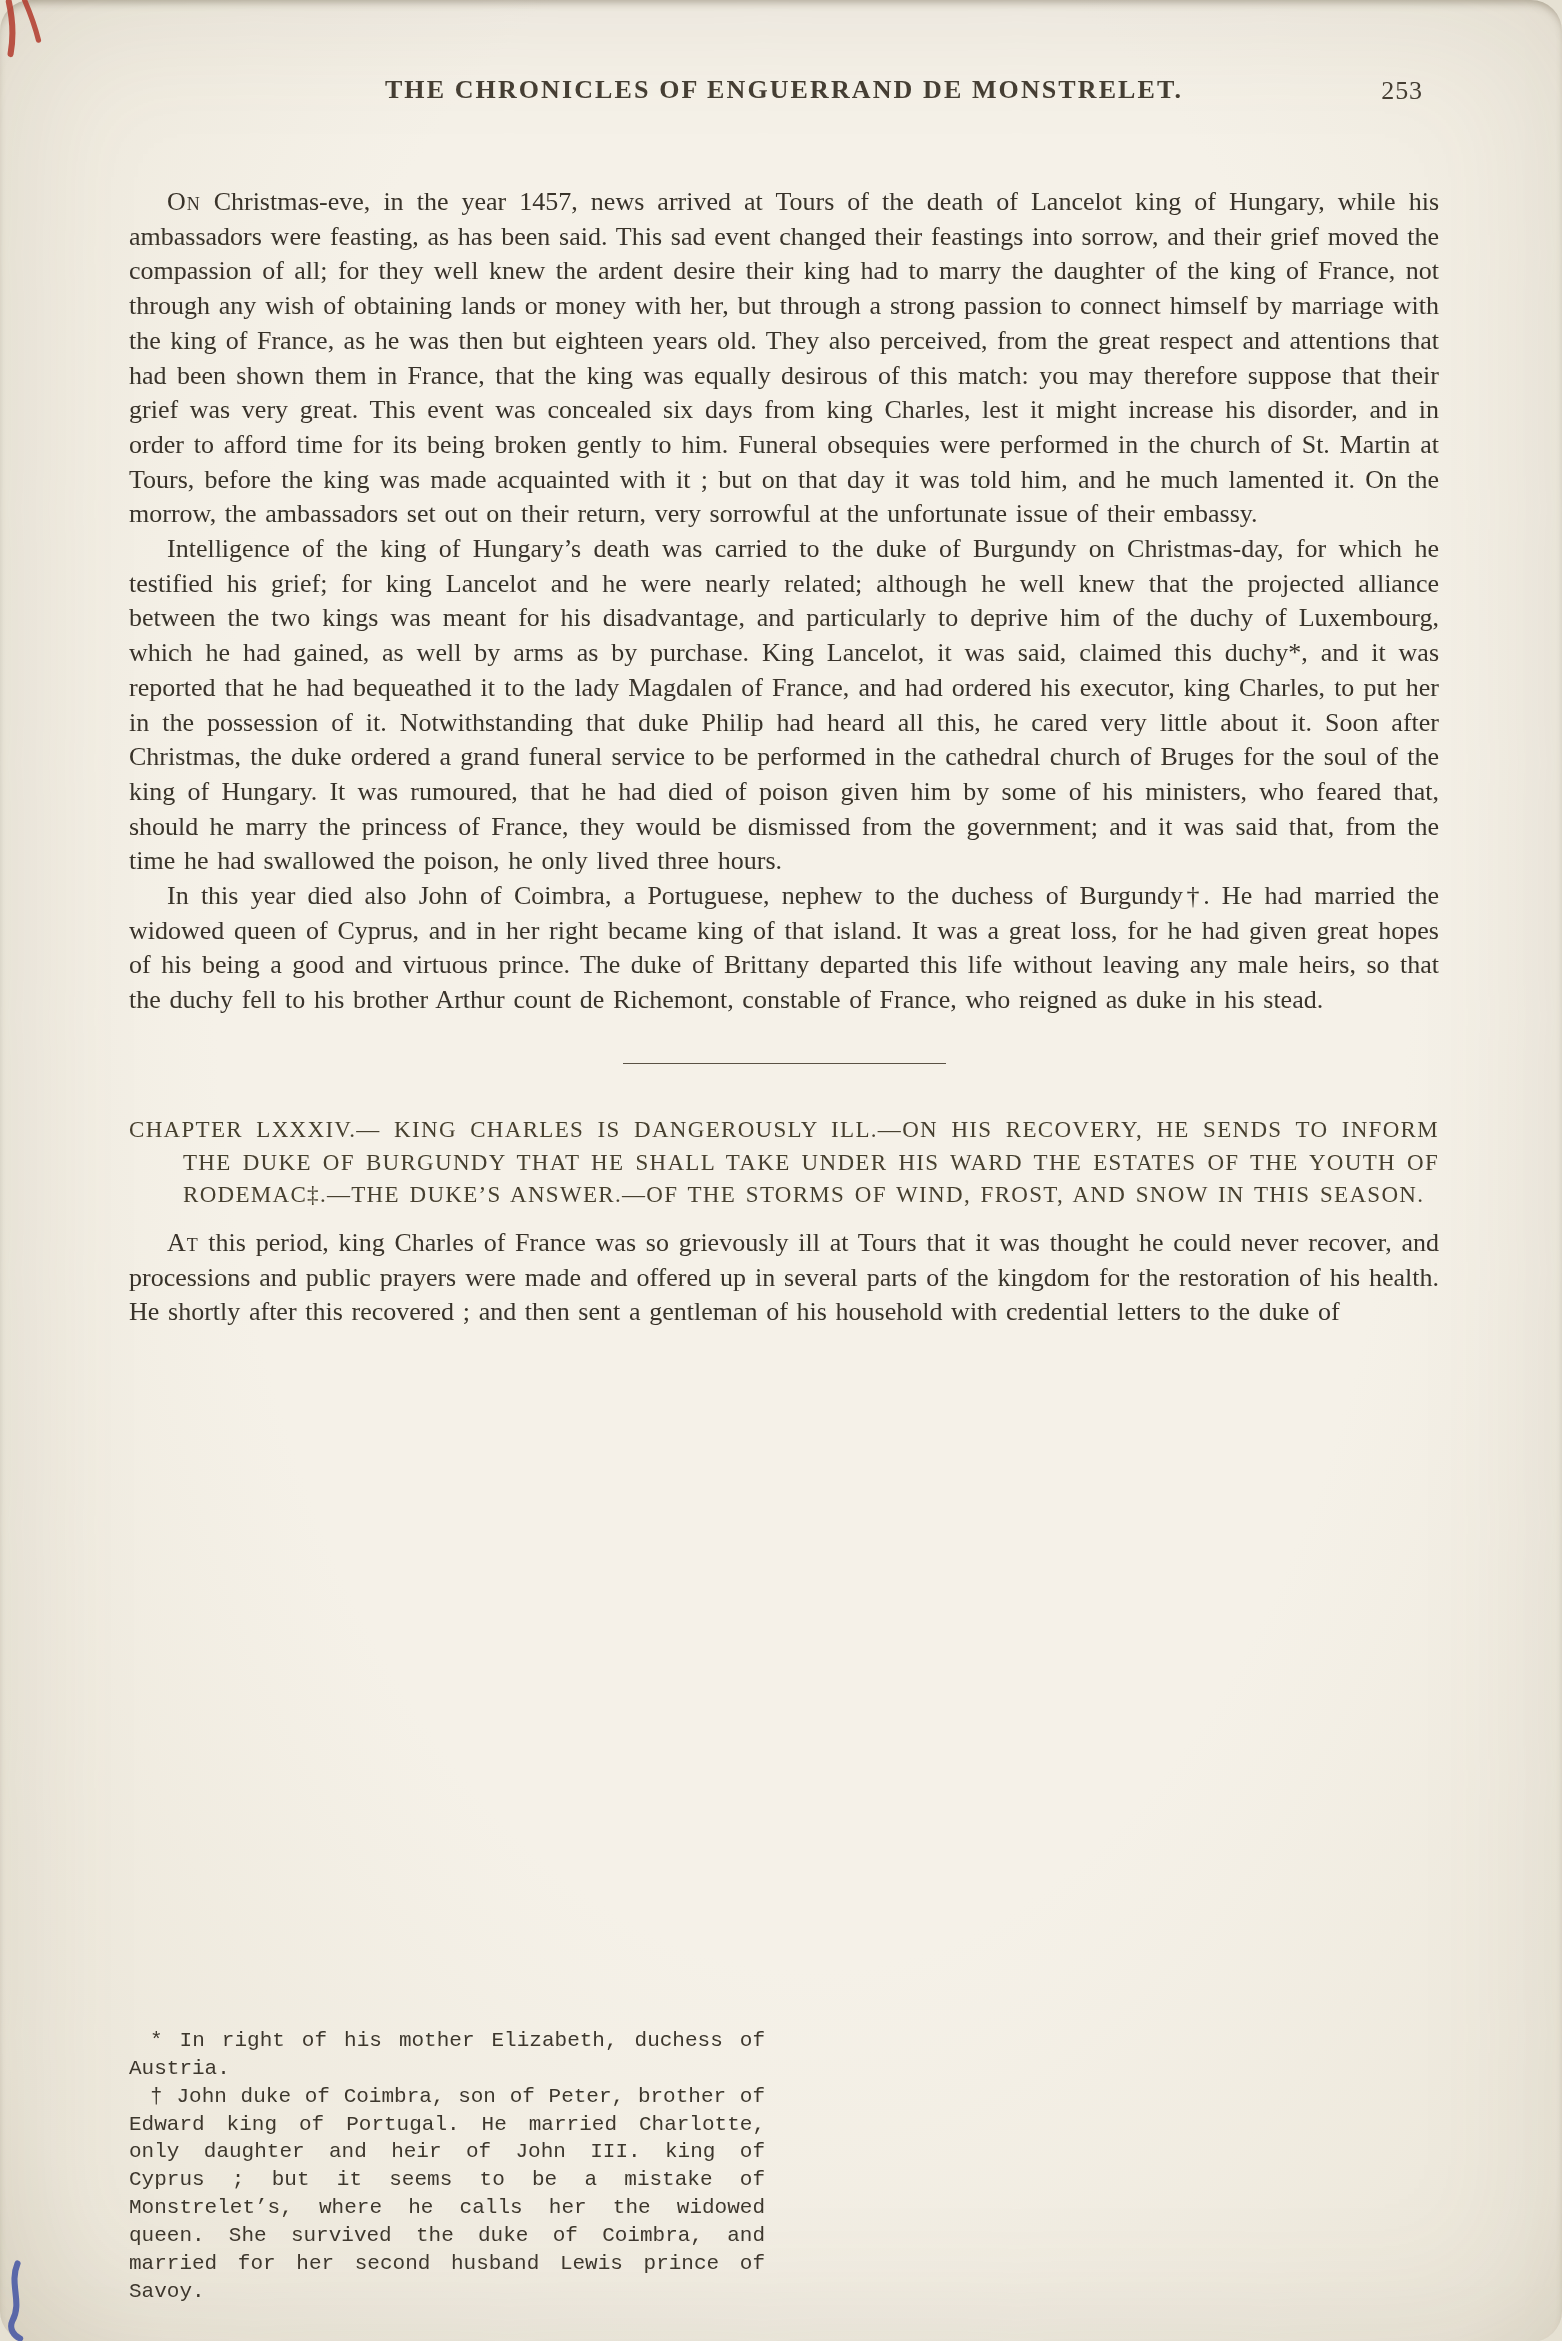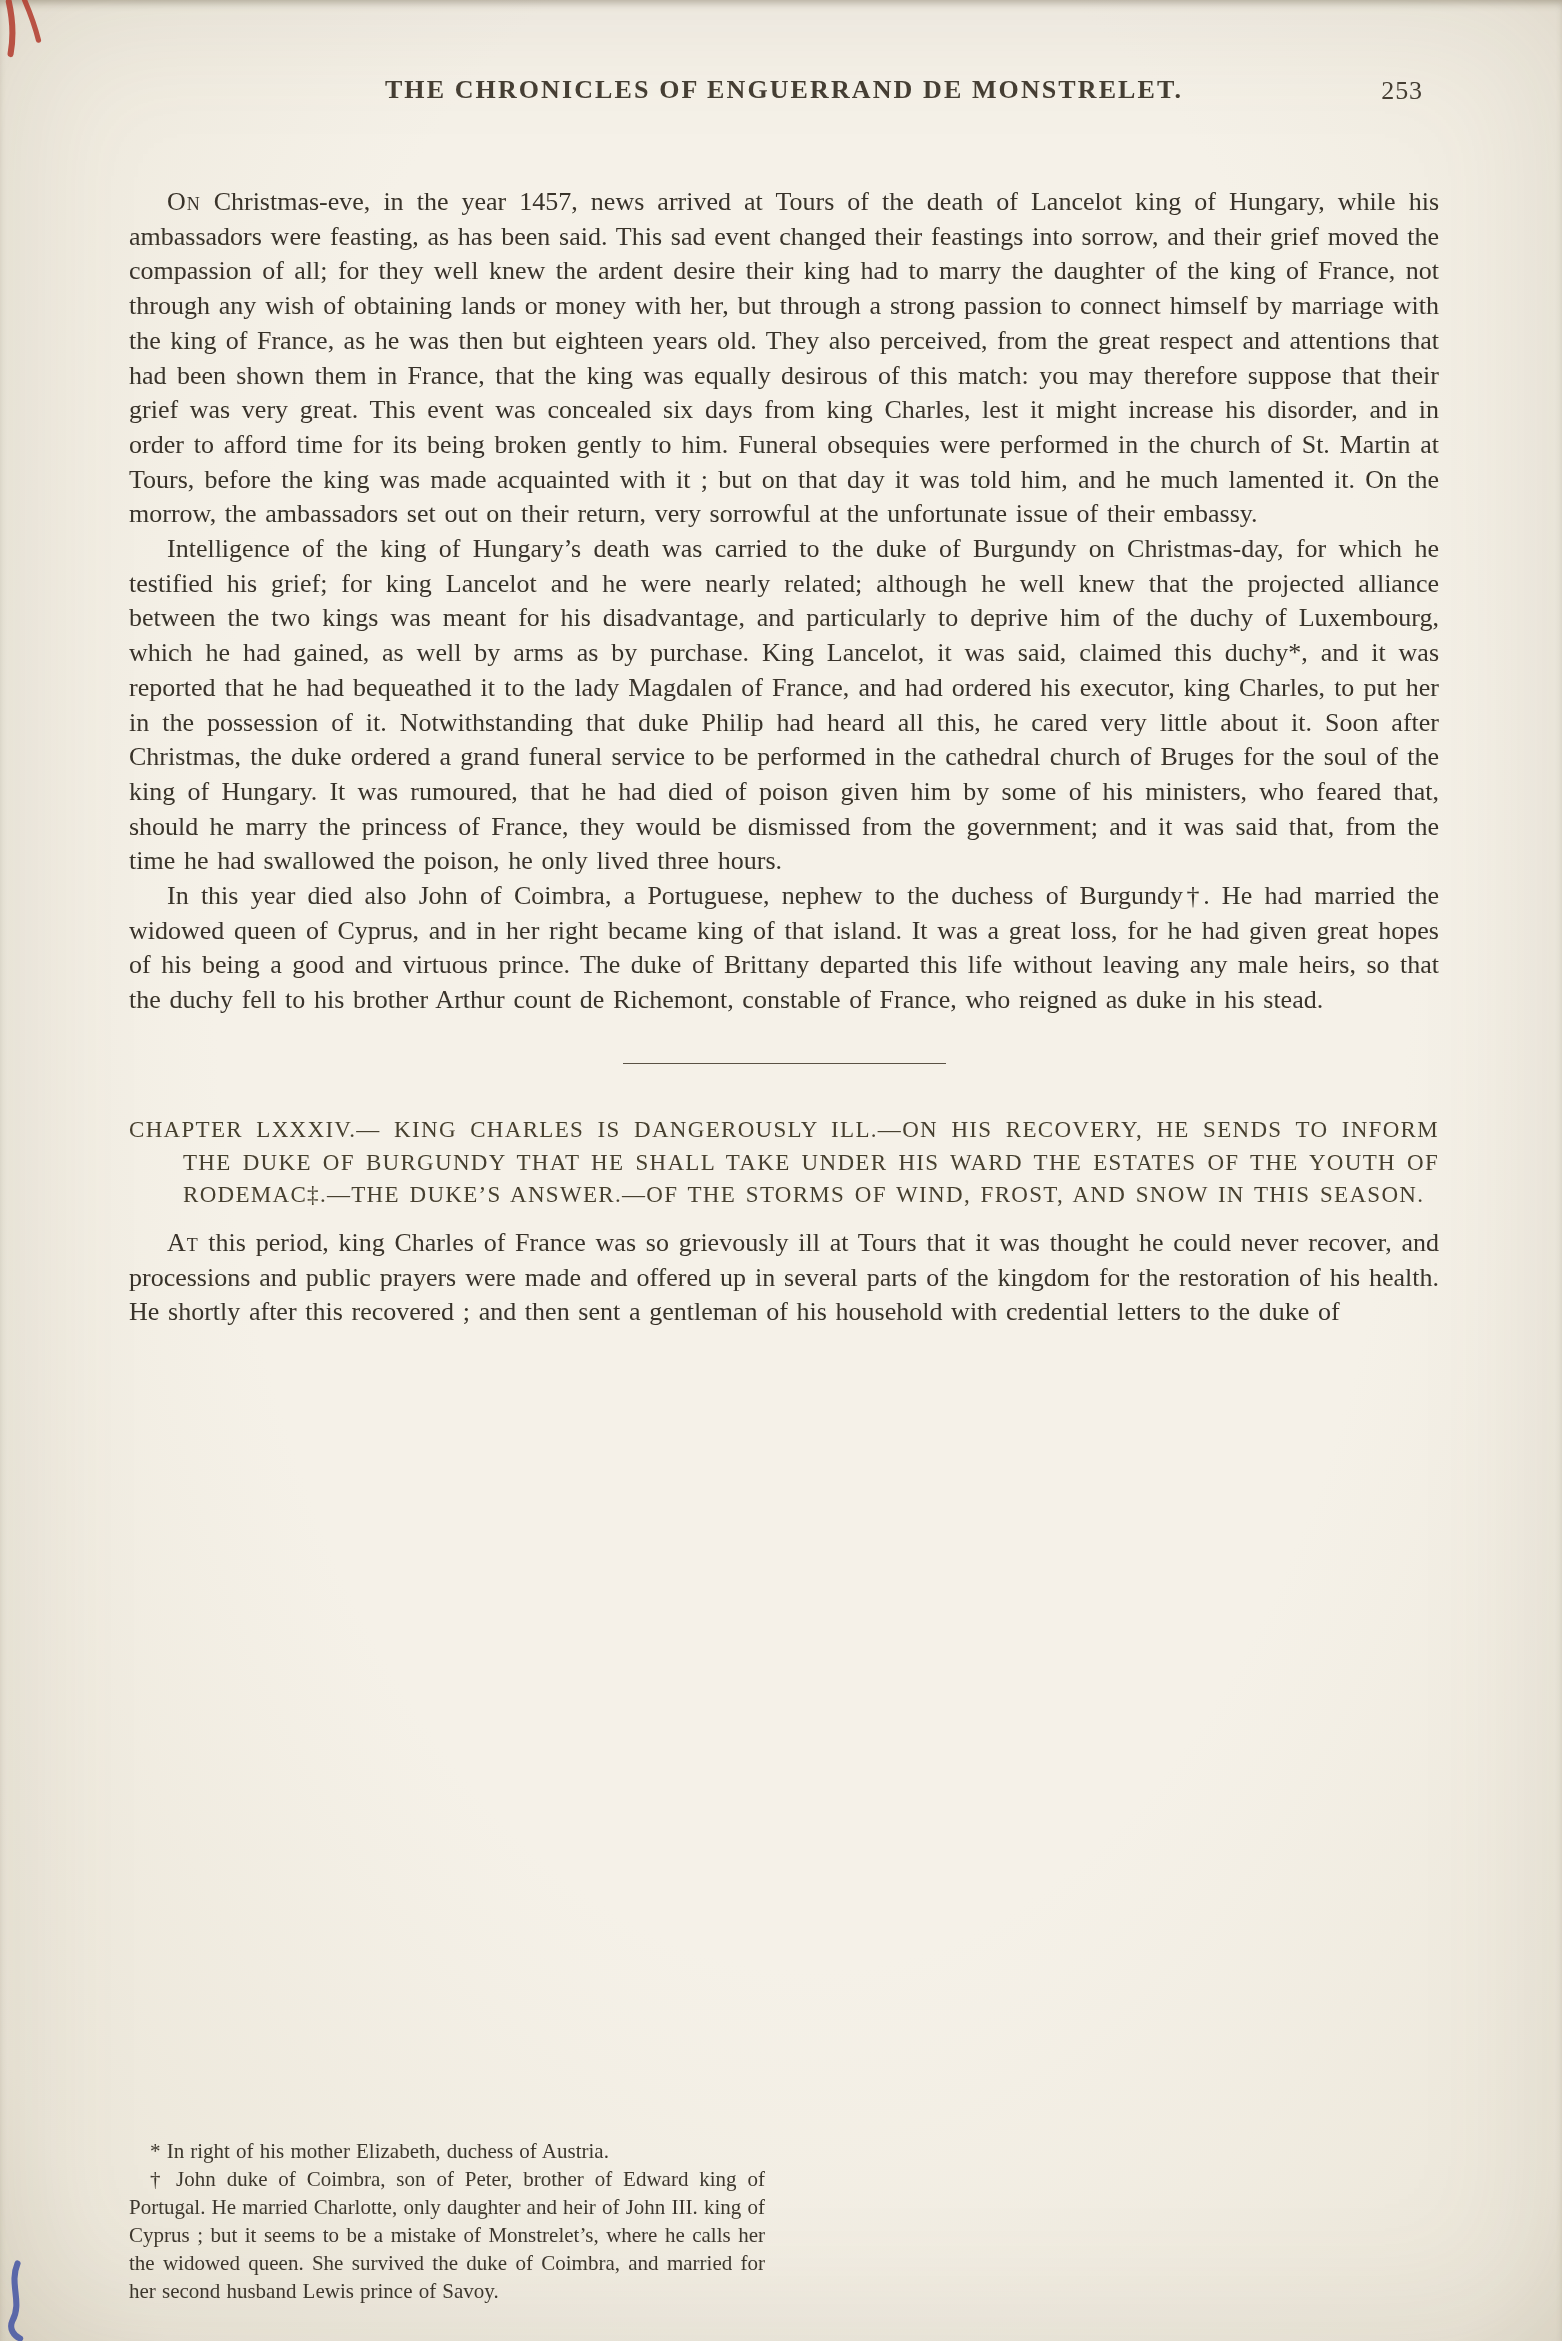--- a/index.html
+++ b/index.html
@@ -11,20 +11,21 @@
     color:#39332a;
     overflow:hidden;
   }
   .page {
     position:relative;
     width:1562px; height:2342px;
     padding:75px 123px 36px 129px;
     display:flex; flex-direction:column;
     background:radial-gradient(ellipse at 52% 40%, #f5f1e8 52%, #ece7da 90%, #e2dccc 100%);
     box-shadow: inset 0 6px 8.7px -3.5px rgba(100,88,64,.45), inset 0 0 148px rgba(110,96,70,.13);
+    border-radius: 31px;
   }
   .mark { position:absolute; opacity:.85; }
   .mark-red { left:0; top:0; }
   .mark-blue { left:0; bottom:0; }
 
   .running-header { position:relative; text-align:center; margin-bottom:80px; }
   .header-title {
     display:inline-block;
     font-size:26px; letter-spacing:2.1px;
     color:#453e33; font-weight:bold;
@@ -51,21 +52,21 @@
   .section-divider {
     border:0; border-top:1.7px solid #5a5244;
     width:323px; margin:45px auto 50px;
   }
 
   .footnotes { display:flex; gap:38px; margin-top:auto; padding-top:26px; }
   .footnote-col { flex:1; min-width:0; }
   .footnote {
     font-size:21px; line-height:1.33;
     text-align:justify; text-indent:21px;
-    word-spacing:0.9px; color:#3d372d;
+    word-spacing:0.9px; color:#3d372d;font-family:Liberation Mono, monospace;
   }
   .footnote.no-indent { text-indent:0; }
 </style>
 </head>
 <body>
 
 <div class="page">
 
   <svg class="mark mark-red" width="56" height="68" viewBox="0 0 64 78">
     <path d="M10 2 C 14 20, 16 40, 12 62" fill="none" stroke-width="7" stroke-linecap="round" stroke="#b23a2c"></path>

